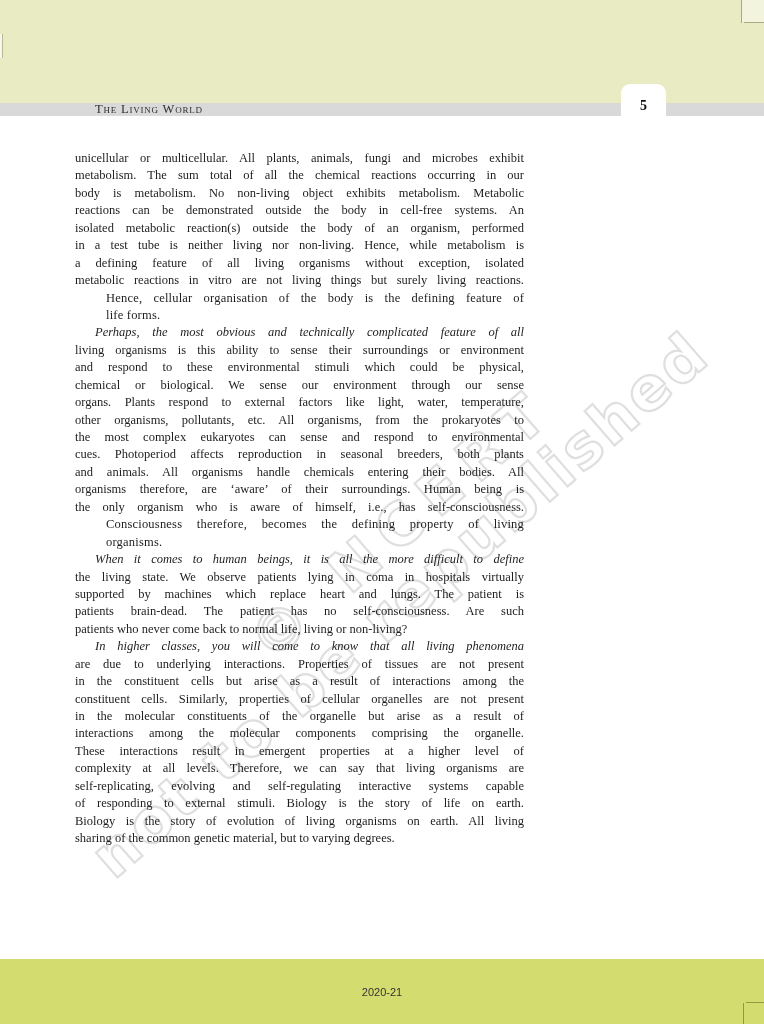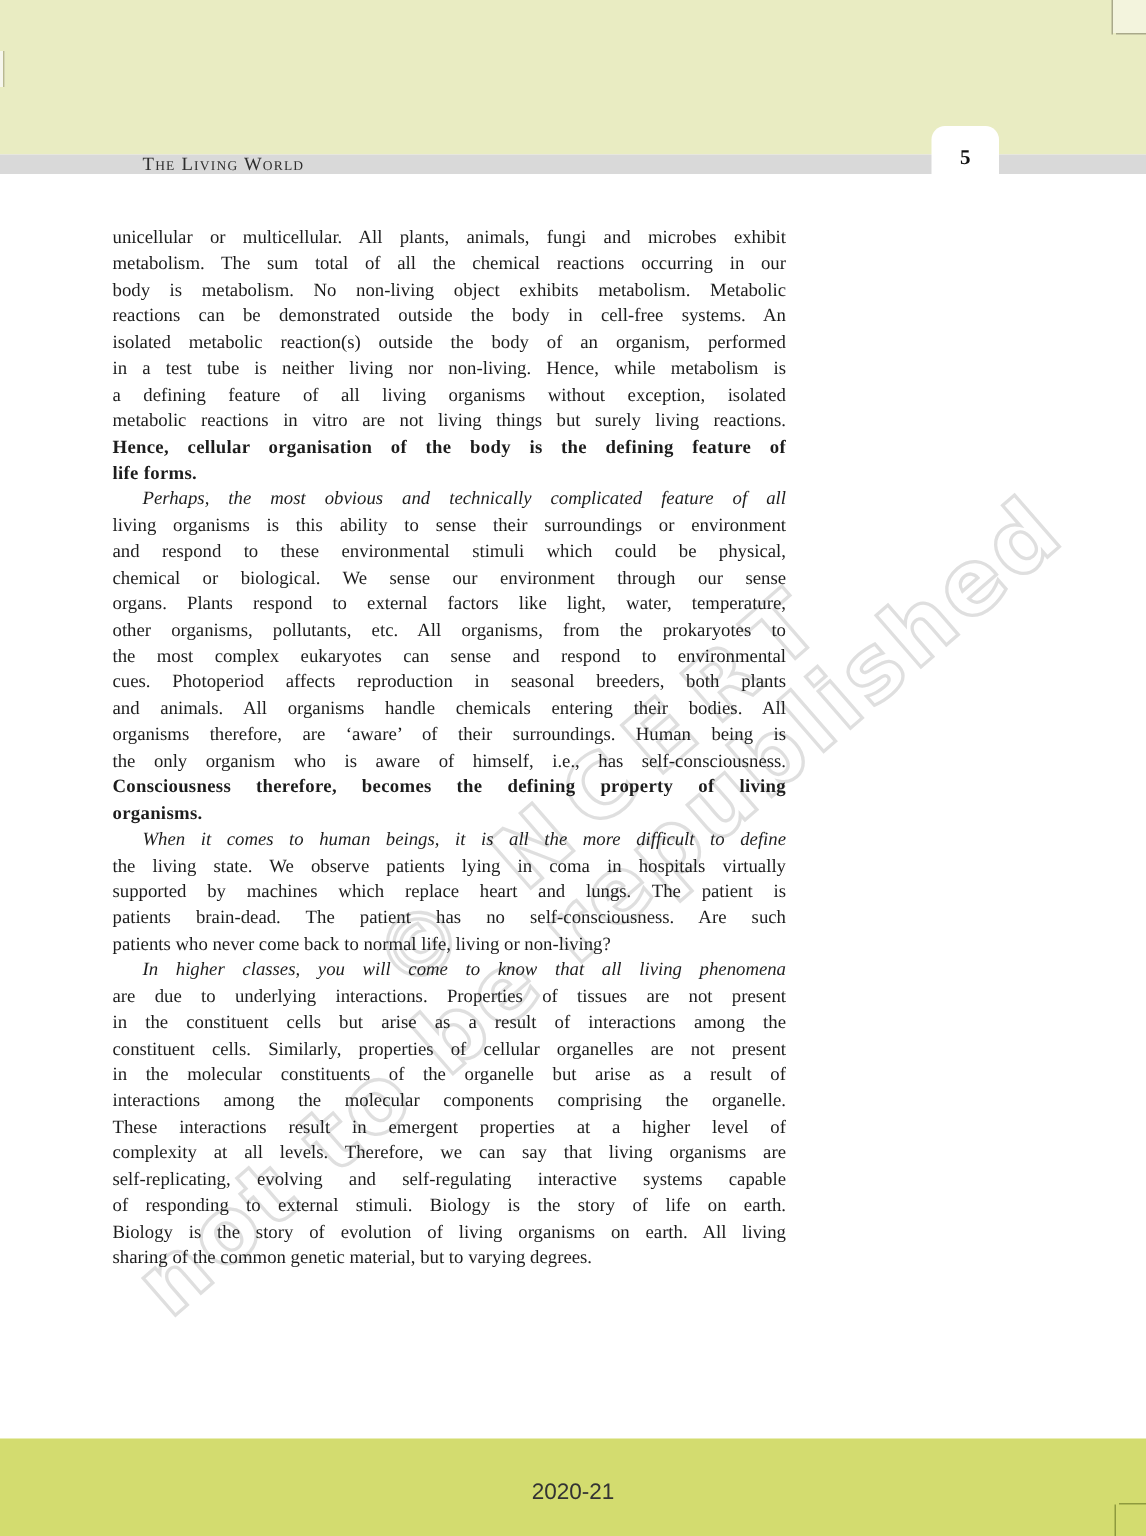--- a/index.html
+++ b/index.html
@@ -84,32 +84,32 @@
     z-index: 2;
   }
   .line {
     height: 17.45px;
     line-height: 17.45px;
     text-align: justify;
     text-align-last: justify;
   }
   .line.last { text-align-last: left; }
   .line.ind  { text-indent: 20px; font-style: italic; }
-  .line.b    { font-weight: bold; letter-spacing: 0.2px; }
+  .line.b    { font-weight: normal; letter-spacing: 0.2px; margin-left: 31px; }
   .it        { }
   .band-bottom {
     position: absolute; left: 0; top: 959px;
     width: 764px; height: 65px;
     background: #d3dc6f;
   }
   .edition-year {
     position: absolute; left: 0; right: 0; top: 27px;
     text-align: center;
     font-family: "Liberation Sans", "DejaVu Sans", sans-serif;
-    font-size: 15px;
+    font-size: 11px;
     color: #333333;
   }
   .corner-br-v {
     position: absolute; left: 743px; top: 44px;
     width: 1px; height: 21px; background: #8e9a3e;
   }
   .corner-br-h {
     position: absolute; left: 746px; top: 43px;
     width: 18px; height: 1px; background: #8e9a3e;
   }

